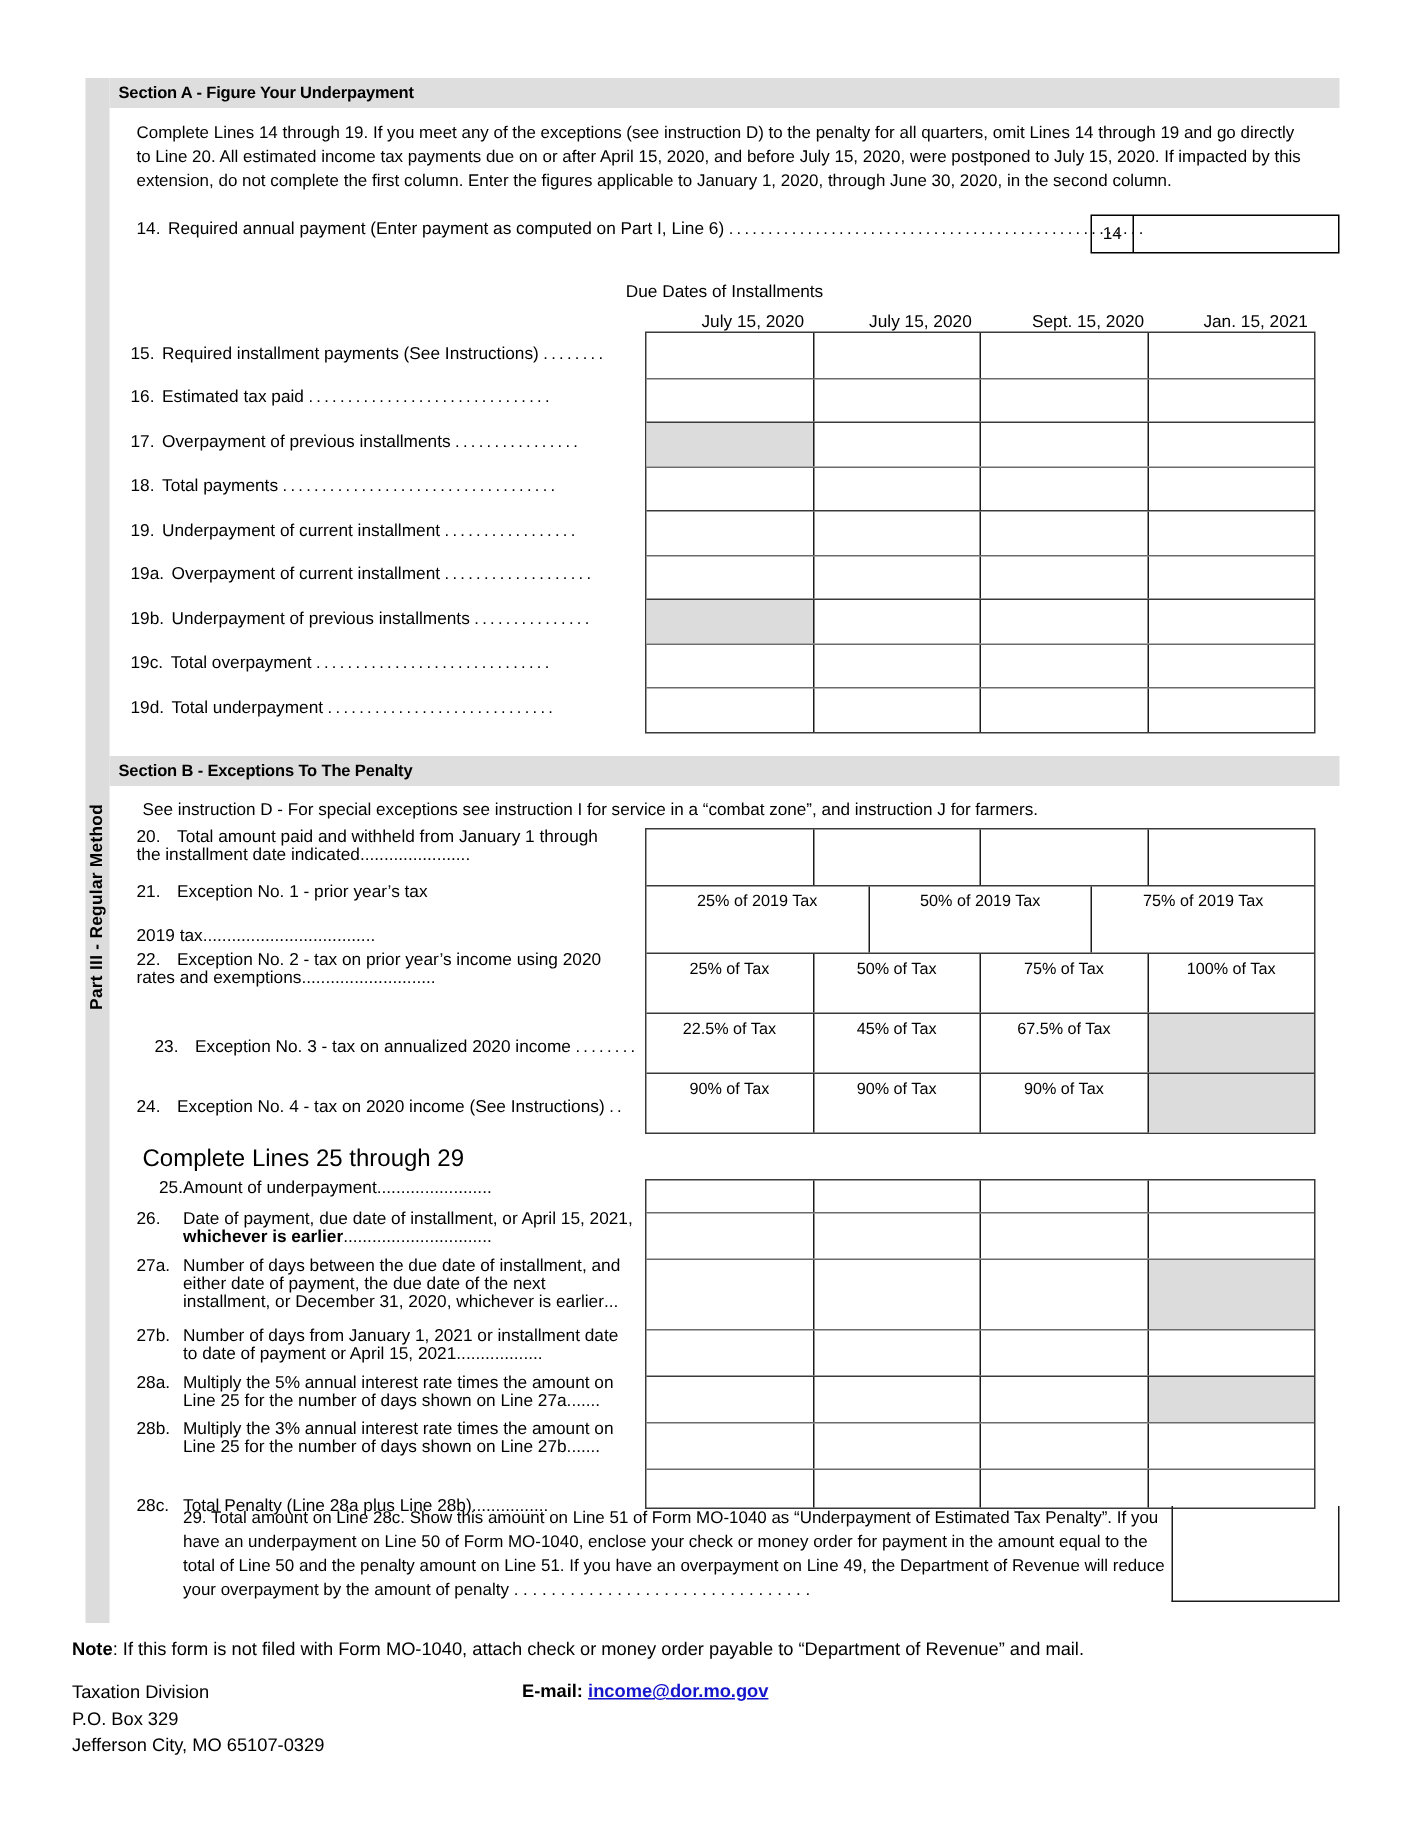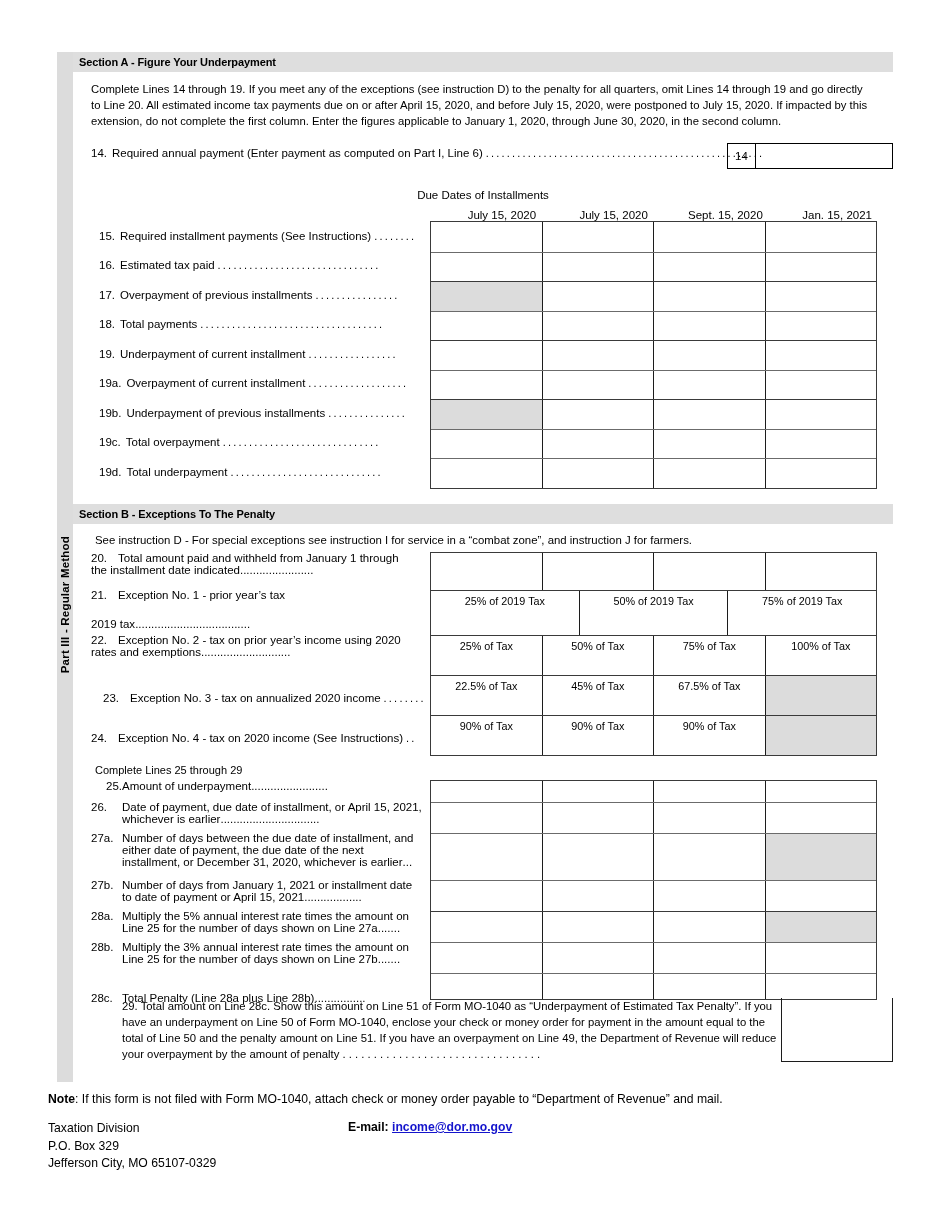--- a/index.html
+++ b/index.html
@@ -141,36 +141,36 @@
     flex: 1;
     border-right: 1.4px solid #1c1c1c;
     padding-top: 4px;
     text-align: center;
     font-size: 10.8px;
   }
   .grid .gcell:last-child { border-right: none; }
   .grid .gcell.shade { background: #dcdcdc; }
 
   
-  #secA-rows { padding-left: 26px; }
+  #secA-rows { padding-left: 14px; }
   #secA-rows .arow {
     height: 29.5px;
     display: flex;
     align-items: center;
   }
   #secA-rows .arow .leader { width: 380px; }
 
   
   #secB-note { padding: 10px 0 6px 22px; font-size: 11.4px; }
   #secB-rows { padding-left: 18px; }
   #secB-rows .brow { display: flex; align-items: flex-start; }
   #secB-rows .brow .leader { width: 372px; }
 
   
-  #secC-intro { padding: 10px 0 4px 22px; font-size: 11px; }
+  #secC-intro { padding: 10px 0 4px 22px; font-size: 16px; }
   #secC-rows { padding-left: 18px; }
   #secC-rows .crow { display: flex; align-items: flex-start; }
   #secC-rows .crow .lbltext { width: 368px; }
   .cline { display: flex; align-items: baseline; }
   .cline .num { flex: 0 0 31px; }
   .cont { padding-left: 31px; display: flex; align-items: baseline; }
 
   
   #line29 { position: relative; margin-top: 0; }
   #line29 .l29text {
@@ -515,21 +515,21 @@
             </div>
           </div>
         </div>
         <div class="crow" style="height: 31px;">
           <div class="lbltext">
             <div class="cline">
               <span class="num">26.</span>
               <span style="white-space: nowrap;">Date of payment, due date of installment, or April 15, 2021,</span>
             </div>
             <div class="cont">
-              <span style="white-space: nowrap;">whichever is earlier</span>
+              <span style="white-space: nowrap; font-weight: bold;">whichever is earlier</span>
               <span class="dots">...............................</span>
             </div>
           </div>
         </div>
         <div class="crow" style="height: 47px;">
           <div class="lbltext">
             <div class="cline">
               <span class="num">27a.</span>
               <span style="white-space: nowrap;">Number of days between the due date of installment, and</span>
             </div>

